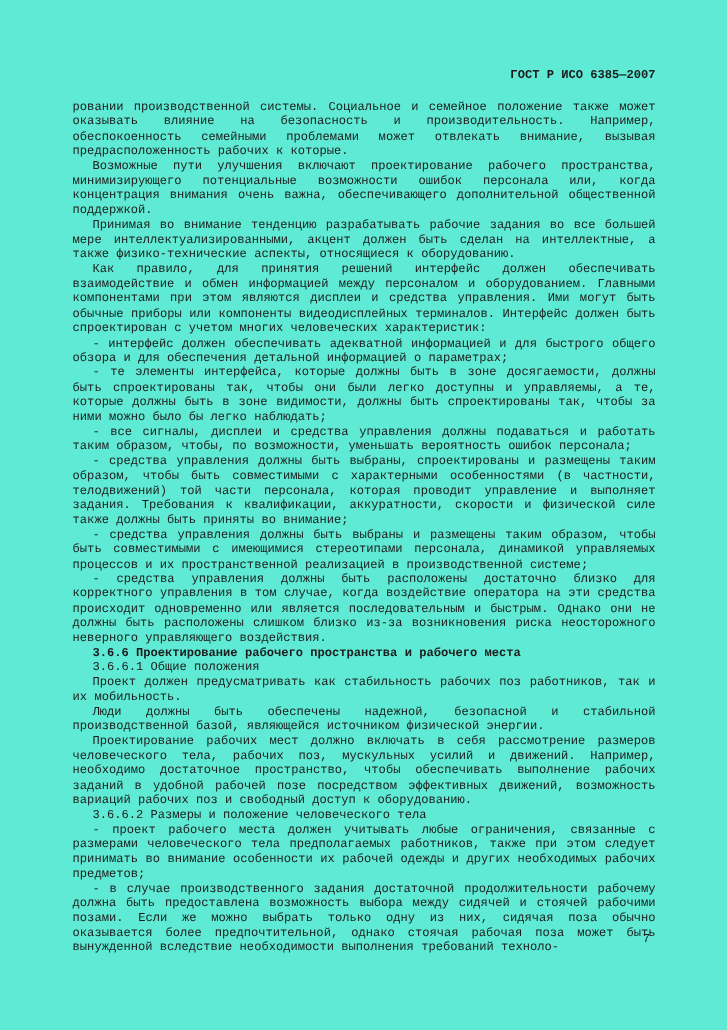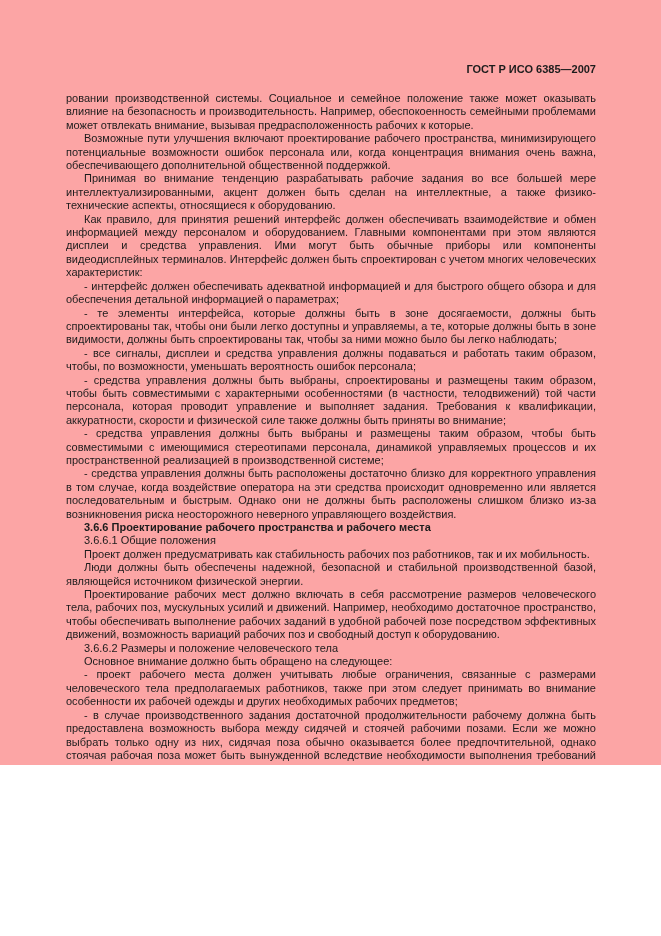--- a/index.html
+++ b/index.html
@@ -3,23 +3,23 @@
 <meta charset="utf-8">
 <style>
   html, body {
     margin: 0;
     padding: 0;
     background: #ffffff;
   }
   .page {
     position: relative;
     width: 661px;
-    height: 765px;
-    background: #fca5a5;
-    font-family: Liberation Sans, sans-serif;
+    height: 936px;
+    background: #5eead4;
+    font-family: Liberation Mono, monospace;
     color: #1c1c1c;
     overflow: hidden;
   }
   .doc-header {
     position: absolute;
     top: 63px;
     right: 65px;
     font-size: 11px;
     font-weight: bold;
     color: #1c1c1c;
@@ -68,20 +68,19 @@
     <p>- все сигналы, дисплеи и средства управления должны подаваться и работать таким образом, чтобы, по возможности, уменьшать вероятность ошибок персонала;</p>
     <p>- средства управления должны быть выбраны, спроектированы и размещены таким образом, чтобы быть совместимыми с характерными особенностями (в частности, телодвижений) той части персонала, которая проводит управление и выполняет задания. Требования к квалификации, аккуратности, скорости и физической силе также должны быть приняты во внимание;</p>
     <p>- средства управления должны быть выбраны и размещены таким образом, чтобы быть совместимыми с имеющимися стереотипами персонала, динамикой управляемых процессов и их пространственной реализацией в производственной системе;</p>
     <p>- средства управления должны быть расположены достаточно близко для корректного управления в том случае, когда воздействие оператора на эти средства происходит одновременно или является последовательным и быстрым. Однако они не должны быть расположены слишком близко из-за возникновения риска неосторожного неверного управляющего воздействия.</p>
     <p class="heading">3.6.6 Проектирование рабочего пространства и рабочего места</p>
     <p>3.6.6.1 Общие положения</p>
     <p>Проект должен предусматривать как стабильность рабочих поз работников, так и их мобильность.</p>
     <p>Люди должны быть обеспечены надежной, безопасной и стабильной производственной базой, являющейся источником физической энергии.</p>
     <p>Проектирование рабочих мест должно включать в себя рассмотрение размеров человеческого тела, рабочих поз, мускульных усилий и движений. Например, необходимо достаточное пространство, чтобы обеспечивать выполнение рабочих заданий в удобной рабочей позе посредством эффективных движений, возможность вариаций рабочих поз и свободный доступ к оборудованию.</p>
     <p>3.6.6.2 Размеры и положение человеческого тела</p>
-    <p>Основное внимание должно быть обращено на следующее:</p>
     <p>- проект рабочего места должен учитывать любые ограничения, связанные с размерами человеческого тела предполагаемых работников, также при этом следует принимать во внимание особенности их рабочей одежды и других необходимых рабочих предметов;</p>
     <p>- в случае производственного задания достаточной продолжительности рабочему должна быть предоставлена возможность выбора между сидячей и стоячей рабочими позами. Если же можно выбрать только одну из них, сидячая поза обычно оказывается более предпочтительной, однако стоячая рабочая поза может быть вынужденной вследствие необходимости выполнения требований техноло-</p>
   </div>
 
   <div class="page-number">7</div>
 
 </div>
 
 </body></html>

